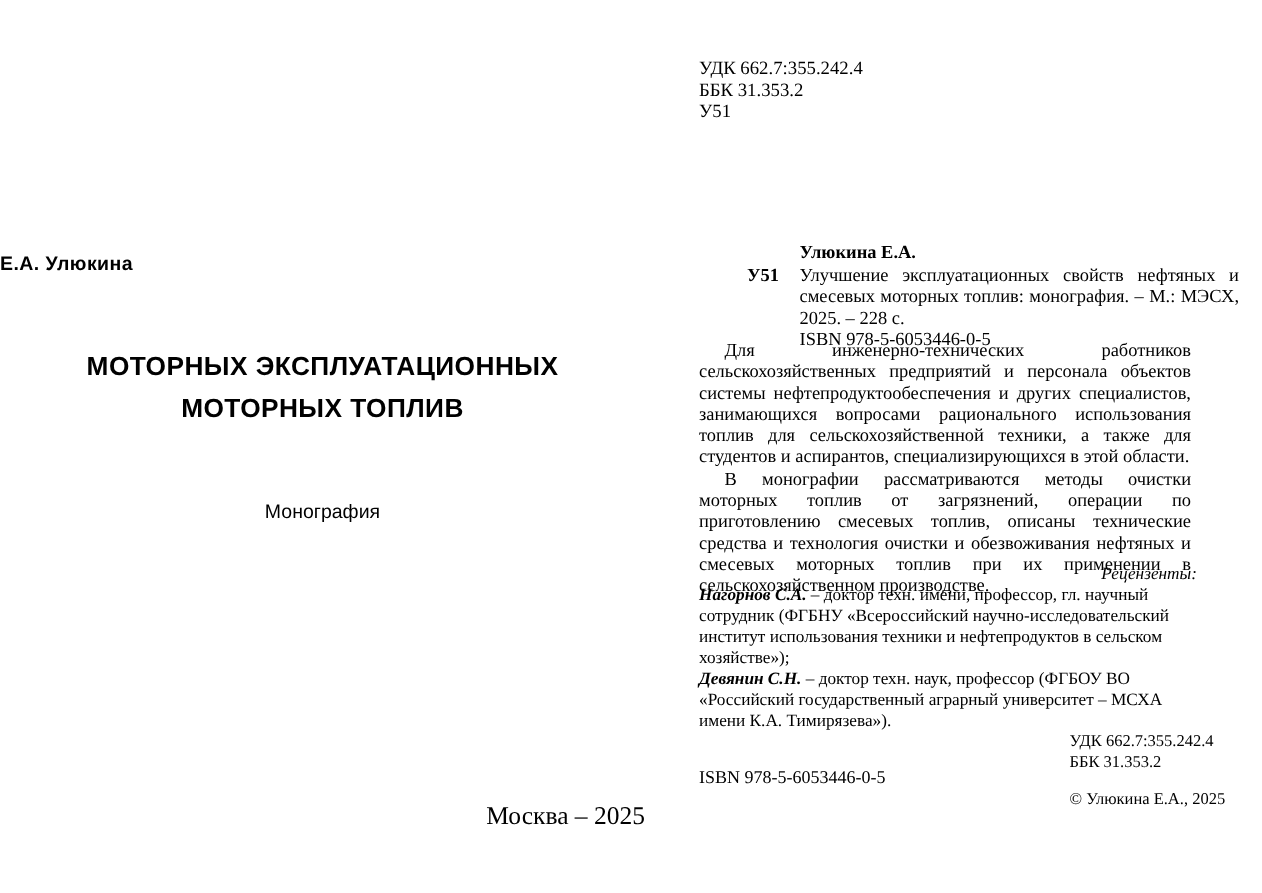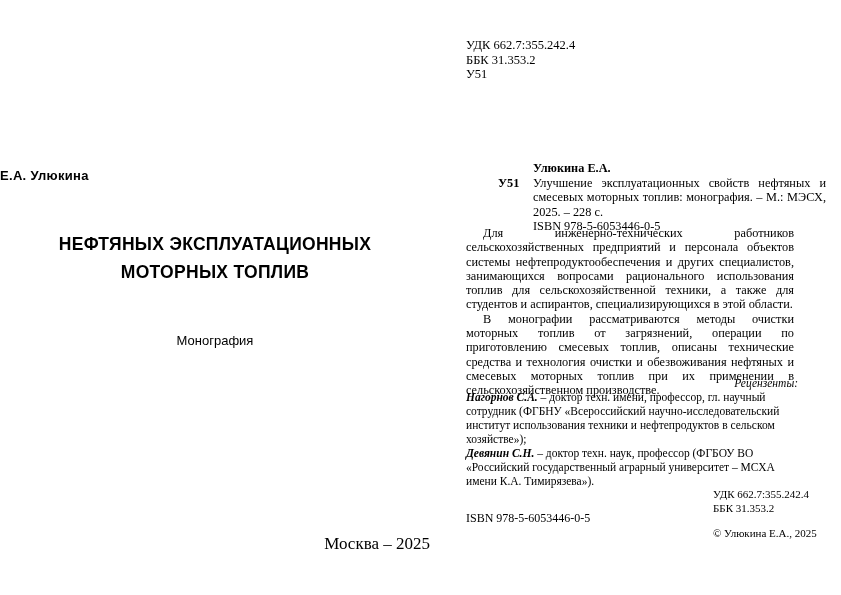--- a/index.html
+++ b/index.html
@@ -116,21 +116,21 @@
 </style>
 </head>
 <body>
 
 <div class="spread">
 
   <section class="page-left">
     <div class="tp-author">Е.А. Улюкина</div>
 
     <h1 class="tp-title">
-      <span>НЕФТЯНЫХ ЭКСПЛУАТАЦИОННЫХ</span>
+      <span>МОТОРНЫХ ЭКСПЛУАТАЦИОННЫХ</span>
       <span>МОТОРНЫХ ТОПЛИВ</span>
     </h1>
 
     <div class="tp-subtitle">Монография</div>
 
     <div class="tp-imprint">Москва – 2025</div>
   </section>
 
   <section class="page-right">
 

